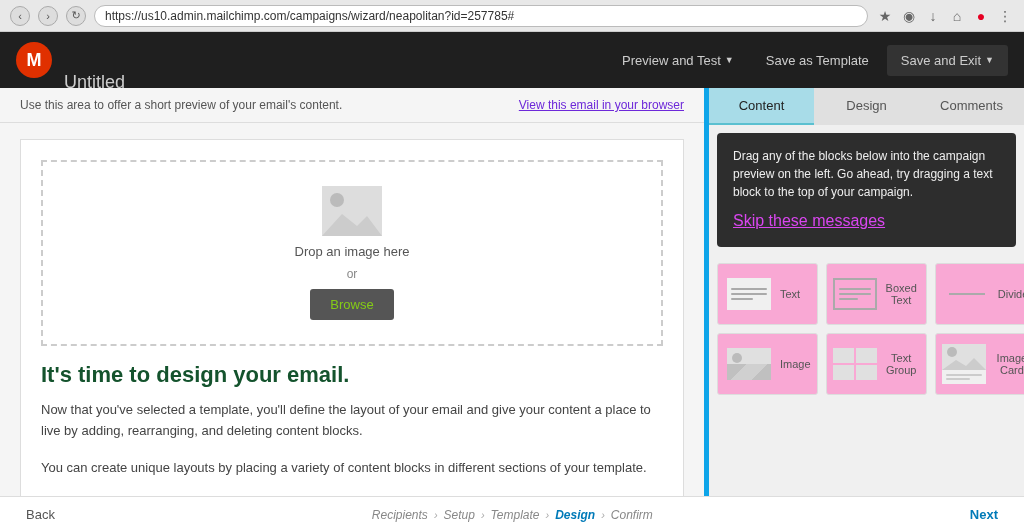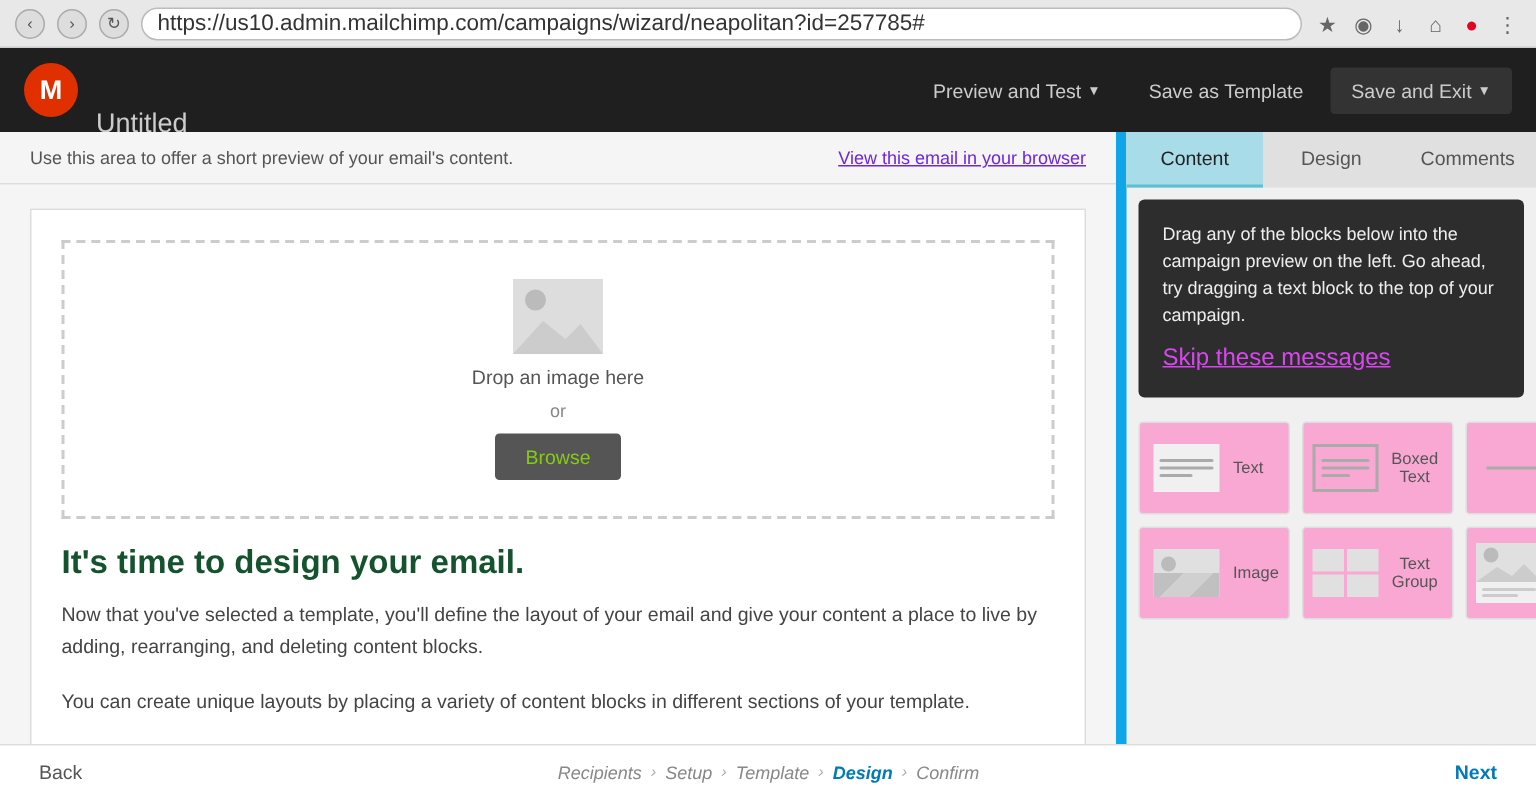--- a/index.html
+++ b/index.html
@@ -25,21 +25,21 @@
     }
     .browser-url-bar {
       flex: 1;
       height: 22px;
       background: white;
       border: 1px solid #bbb;
       border-radius: 11px;
       display: flex;
       align-items: center;
       padding: 0 10px;
-      font-size: 15px;
+      font-size: 12px;
       color: #333;
     }
     .browser-icons {
       display: flex; gap: 6px; align-items: center;
     }
     .browser-icon {
       width: 18px; height: 18px;
       color: #666; font-size: 14px; display: flex; align-items: center; justify-content: center;
     }
 
@@ -146,23 +146,23 @@
     }
     .email-body-text {
       font-size: 13px;
       color: #444;
       line-height: 1.6;
       margin-bottom: 16px;
     }
 
     
     .right-panel {
-      width: 280px;
+      width: 320px;
       background: #f0f0f0;
-      border-left: 7px solid #0ea5e9;
+      border-left: 5px solid #0ea5e9;
       display: flex; flex-direction: column;
     }
     .right-tabs {
       display: flex;
       background: #e0e0e0;
     }
     .right-tab {
       flex: 1;
       padding: 10px 8px;
       text-align: center;

